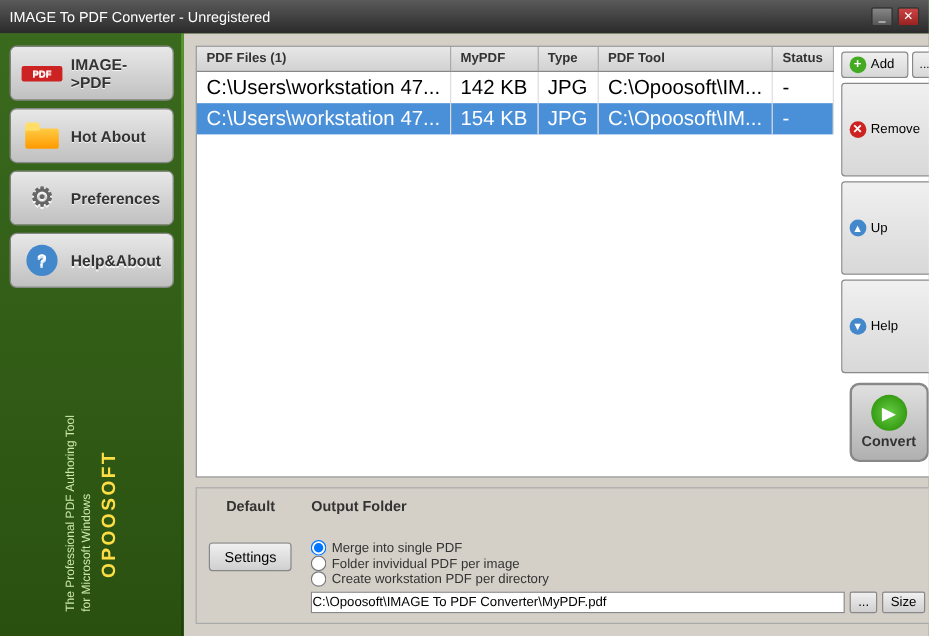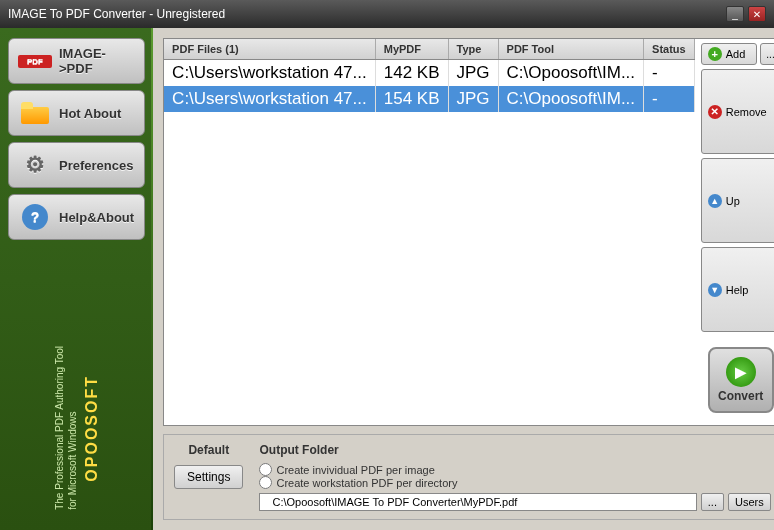--- a/index.html
+++ b/index.html
@@ -223,38 +223,38 @@
       background: linear-gradient(to bottom, #f0f0f0, #d0d0d0);
       border: 1px solid #888;
       border-radius: 3px;
       cursor: pointer;
       font-size: 12px;
     }
     .section-label {
       font-size: 12px;
       font-weight: bold;
       color: #333;
-      margin-bottom: 2px;
+      margin-bottom: 17px;
     }
     .radio-option {
       display: flex;
       align-items: center;
       gap: 4px;
       font-size: 11px;
       color: #333;
     }
     .radio-option input[type=radio] { margin: 0; cursor: pointer; }
     #output-path-row {
       display: flex;
       gap: 4px;
       align-items: center;
     }
     #output-path-input {
       flex: 1;
-      padding: 2px 12px;
+      padding: 2px 0;
       border: 1px solid #888;
       font-size: 11px;
       background: white;
     }
     .path-btn {
       padding: 2px 6px;
       background: linear-gradient(to bottom, #f0f0f0, #d0d0d0);
       border: 1px solid #888;
       border-radius: 2px;
       cursor: pointer;
@@ -420,34 +420,38 @@
         <span class="section-label">Default</span>
         <button class="settings-btn">
           <span>Settings</span>
         </button>
       </div>
 
       <div id="output-folder-section">
         <span class="section-label">Output Folder</span>
         <div id="radio-options">
           <label class="radio-option">
+            <input type="radio" name="output-type" checked="" style="">
+            <span>Merge into single PDF</span>
+          </label>
+          <label class="radio-option">
             <input type="radio" name="output-type" style="">
-            <span>Create invividual PDF per image</span>
+            <span>Folder invividual PDF per image</span>
           </label>
           <label class="radio-option">
             <input type="radio" name="output-type" style="">
             <span>Create workstation PDF per directory</span>
           </label>
         </div>
         <div id="output-path-row">
           <input type="text" id="output-path-input" value="C:\Opoosoft\IMAGE To PDF Converter\MyPDF.pdf" style="">
           <button class="path-btn">
             <span>...</span>
           </button>
           <button class="path-btn">
-            <span>Users</span>
+            <span>Size</span>
           </button>
         </div>
       </div>
     </div>
 
   </div>
 </div>
 
 </body></html>

